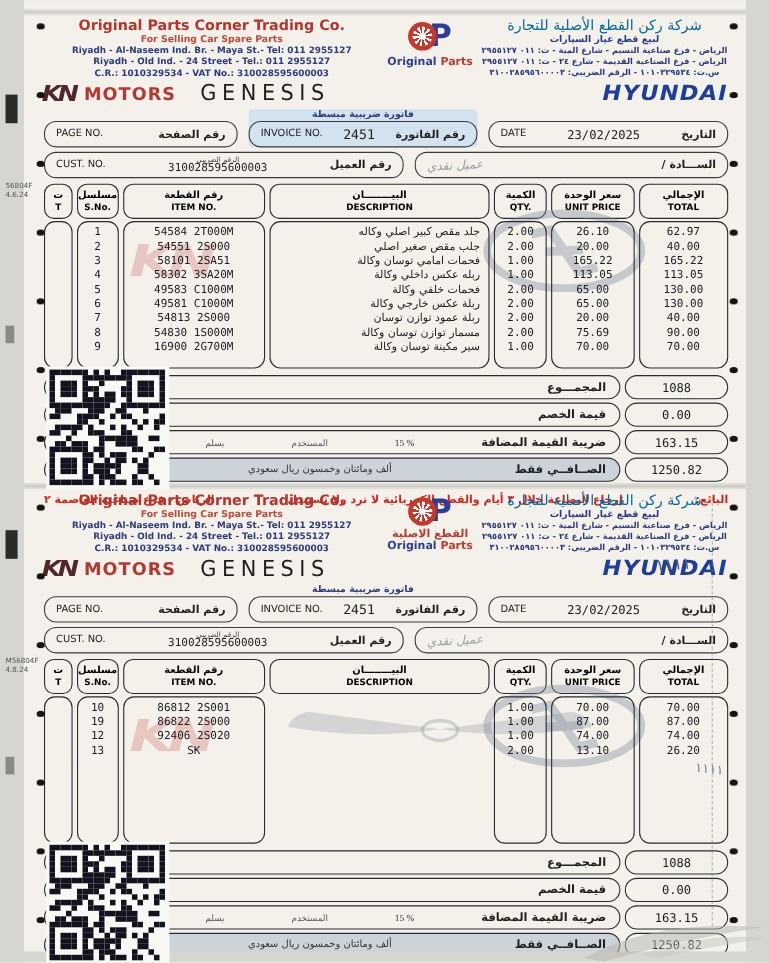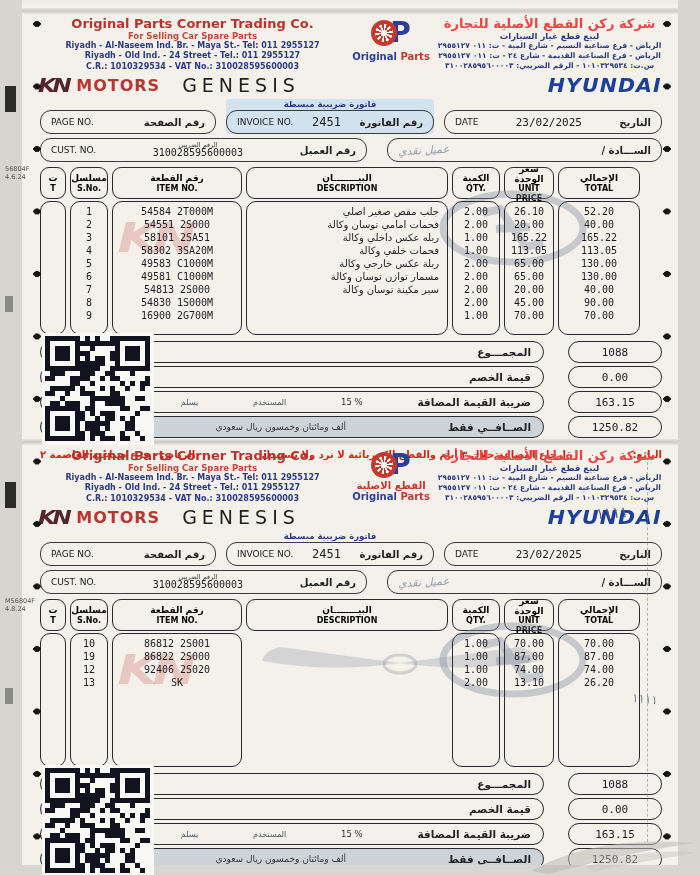--- a/index.html
+++ b/index.html
@@ -25,21 +25,21 @@
   .op-mark{display:flex;align-items:center;justify-content:center;height:30px;}
   .op-o{position:relative;width:26px;height:26px;border-radius:50%;background:#c4392e;display:inline-block;}
   .op-o::before{content:"";position:absolute;inset:4px;border-radius:50%;
      background:repeating-conic-gradient(#ffffff 0 18deg,#c4392e 18deg 36deg);}
   .op-o::after{content:"";position:absolute;inset:10px;border-radius:50%;background:#fff;}
   .op-p{font-size:28px;font-weight:900;color:#2b3e9a;margin-left:-7px;line-height:26px;}
   .op-ar{font-size:10px;font-weight:bold;color:#c0392e;direction:rtl;line-height:1.1;min-height:3px;}
   .op-text{font-size:10px;font-weight:bold;}
   .op-text .w1{color:#2b3e9a}.op-text .w2{color:#c0392e}
   .hdr-ar{flex:1;text-align:center;direction:rtl;}
-  .co-name-ar{font-size:13px;font-weight:bold;color:#ef4444;}
+  .co-name-ar{font-size:13px;font-weight:normal;color:#0369a1;}
   .co-tag-ar{font-size:8.5px;font-weight:bold;color:#2a3a85;}
   .co-addr-ar{font-size:7.5px;font-weight:bold;color:#2a3a85;line-height:1.35;}
   
   .brands{display:flex;align-items:center;height:24px;margin-top:1px;}
   .kia{display:flex;align-items:center;gap:4px;}
   .kia-mark{font-weight:900;font-style:italic;font-size:20px;letter-spacing:-3px;color:#53262a;transform:scaleX(1.15);}
   .kia-word{font-size:16px;font-weight:800;color:#b63731;letter-spacing:1px;margin-left:6px;}
   .genesis{font-size:19px;font-weight:500;letter-spacing:5px;color:#1f1f1f;margin-left:22px;transform:scaleY(1.05);}
   .hyundai{margin-left:auto;margin-right:4px;font-size:19px;font-weight:900;font-style:italic;color:#1d3e99;letter-spacing:1px;transform:scaleX(1.08);}
   
@@ -48,51 +48,51 @@
   .fbox .ar{direction:rtl;font-size:10px;font-weight:bold;}
   .row1{display:flex;gap:10px;align-items:flex-end;margin-top:2px;}
   .pageno{flex:1;}
   .inv-block{width:208px;display:flex;flex-direction:column;}
   .inv0 .inv-block{background:#d3e2ef;border-radius:4px;}
   .inv-type{font-size:8.5px;font-weight:bold;color:#2a3a85;text-align:center;direction:rtl;line-height:11px;}
   .datebox{width:196px;}
   .mono{font-family:"DejaVu Sans Mono",monospace;}
   .invno-val{font-size:12px;color:#222;}
   .date-val{font-size:11px;color:#222;}
-  .row2{display:flex;gap:20px;margin-top:4px;}
+  .row2{display:flex;gap:10px;margin-top:4px;}
   .custbox{width:305px;}
   .cust-mid{display:flex;flex-direction:column;align-items:center;line-height:1;}
   .cust-vat-lbl{font-size:6.5px;color:#444;direction:rtl;}
   .cust-val{font-size:10px;color:#222;}
   .messrs{flex:1;}
   .hand{font-style:italic;color:#97a0ab;transform:rotate(-3deg);font-size:11px;direction:rtl;}
   
   .table{position:relative;display:flex;gap:4px;margin-top:5px;}
   .col{display:flex;flex-direction:column;gap:2px;}
   .colhead{border:1.2px solid #2a2a33;border-radius:9px;text-align:center;height:30px;
            display:flex;flex-direction:column;justify-content:center;line-height:1.15;}
   .colhead .har{font-size:9px;font-weight:bold;direction:rtl;}
   .colhead .hen{font-size:8px;font-weight:bold;}
   .colbody{border:1.2px solid #2a2a33;border-radius:10px;height:126px;padding:3px 2px;overflow:hidden;position:relative;z-index:2;}
   .col-t{width:26px}.col-sno{width:38px}.col-item{width:130px}.col-desc{width:202px}
-  .col-qty{width:48px}.col-price{width:50px}.col-total{width:82px}
+  .col-qty{width:48px}.col-price{width:76px}.col-total{width:82px}
   .cell{height:13px;line-height:13px;font-size:10px;text-align:center;white-space:nowrap;color:#1c1c22;font-family:"DejaVu Sans Mono",monospace;}
   .cell.c-desc{font-family:"DejaVu Sans",sans-serif;direction:rtl;text-align:right;padding-right:6px;font-size:10px;}
   .wm{position:absolute;z-index:1;pointer-events:none;}
   .wm-kia{left:86px;top:48px;font-weight:900;font-style:italic;font-size:40px;letter-spacing:-4px;color:rgba(205,90,90,.28);transform:scaleX(1.3);}
   .wm-oval{left:398px;top:22px;}
   .wm-wings{left:220px;top:38px;}
   
   .totals{position:relative;margin-top:6px;}
-  .trow{display:flex;gap:24px;height:22px;margin-bottom:3px;}
+  .trow{display:flex;gap:4px;height:22px;margin-bottom:3px;}
   .tlong{flex:1;border:1.2px solid #2a2a33;border-radius:11px;display:flex;align-items:center;
          justify-content:space-between;padding:0 12px;font-size:9px;color:#222;}
   .tlong .arl{direction:rtl;font-size:10.5px;font-weight:bold;}
   .tlong .mid{direction:rtl;font-size:8px;color:#4a5a6a;}
-  .tlong .pct{font-size:8.5px;color:#333;}
+  .tlong .pct{font-size:8.5px;color:#333;font-family:Liberation Serif, serif;}
   .tlong .words{direction:rtl;font-size:9px;color:#333;}
   .trow.net .tlong{background:#ccd3d9;}
   .tval{width:92px;border:1.2px solid #2a2a33;border-radius:11px;display:flex;align-items:center;
         justify-content:center;font-size:11px;color:#1c1c22;font-family:"DejaVu Sans Mono",monospace;}
   .qr{position:absolute;left:2px;top:-8px;width:112px;height:112px;background:#f8f8f5;z-index:4;}
   .qr i{position:absolute;width:5px;height:5px;background:#13131f;}
   
   .footnote{display:flex;justify-content:space-between;margin-top:11px;font-size:10px;font-weight:bold;color:#cf241c;}
   .footnote span{direction:rtl;white-space:nowrap;}
   .edge-code{position:absolute;left:-35px;top:150px;width:32px;font-size:6.5px;color:#555;line-height:1.2;}
@@ -248,25 +248,27 @@
               <div class="cell c-item">54830 1S000M</div>
               <div class="cell c-item">16900 2G700M</div>
             </div>
       </div>
       <div class="col col-desc">
         <div class="colhead">
           <span class="har">البيــــــــان</span>
           <span class="hen">DESCRIPTION</span>
         </div>
         <div class="colbody">
+              <div class="cell c-desc">جلد مقص كبير اصلي وكاله</div>
               <div class="cell c-desc">جلب مقص صغير اصلي</div>
               <div class="cell c-desc">فحمات امامي توسان وكالة</div>
               <div class="cell c-desc">ربله عكس داخلي وكالة</div>
               <div class="cell c-desc">فحمات خلفي وكالة</div>
               <div class="cell c-desc">ربلة عكس خارجي وكالة</div>
+              <div class="cell c-desc">ربلة عمود توازن توسان</div>
               <div class="cell c-desc">مسمار توازن توسان وكالة</div>
               <div class="cell c-desc">سير مكينة توسان وكالة</div>
             </div>
       </div>
       <div class="col col-qty">
         <div class="colhead">
           <span class="har">الكمية</span>
           <span class="hen">QTY.</span>
         </div>
         <div class="colbody">
@@ -287,31 +289,31 @@
           <span class="hen">UNIT PRICE</span>
         </div>
         <div class="colbody">
               <div class="cell c-price">26.10</div>
               <div class="cell c-price">20.00</div>
               <div class="cell c-price">165.22</div>
               <div class="cell c-price">113.05</div>
               <div class="cell c-price">65.00</div>
               <div class="cell c-price">65.00</div>
               <div class="cell c-price">20.00</div>
-              <div class="cell c-price">45.00</div>
+              <div class="cell c-price">75.69</div>
               <div class="cell c-price">70.00</div>
             </div>
       </div>
       <div class="col col-total">
         <div class="colhead">
           <span class="har">الإجمالي</span>
           <span class="hen">TOTAL</span>
         </div>
         <div class="colbody">
-              <div class="cell c-total">52.20</div>
+              <div class="cell c-total">62.97</div>
               <div class="cell c-total">40.00</div>
               <div class="cell c-total">165.22</div>
               <div class="cell c-total">113.05</div>
               <div class="cell c-total">130.00</div>
               <div class="cell c-total">130.00</div>
               <div class="cell c-total">40.00</div>
               <div class="cell c-total">90.00</div>
               <div class="cell c-total">70.00</div>
             </div>
       </div>

